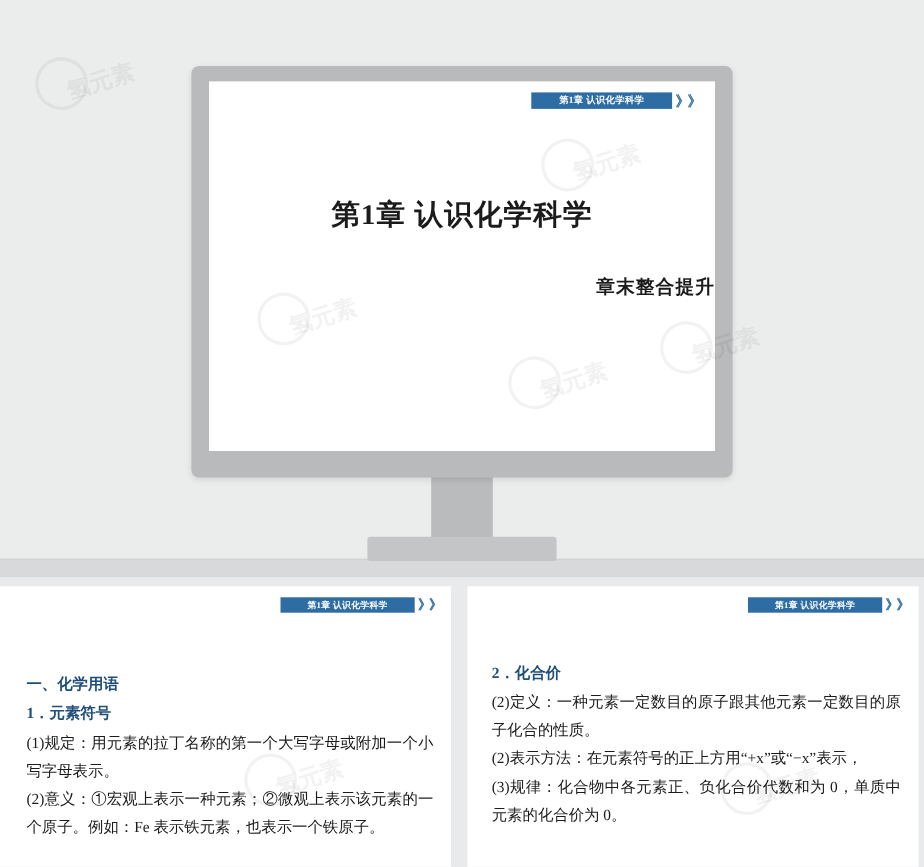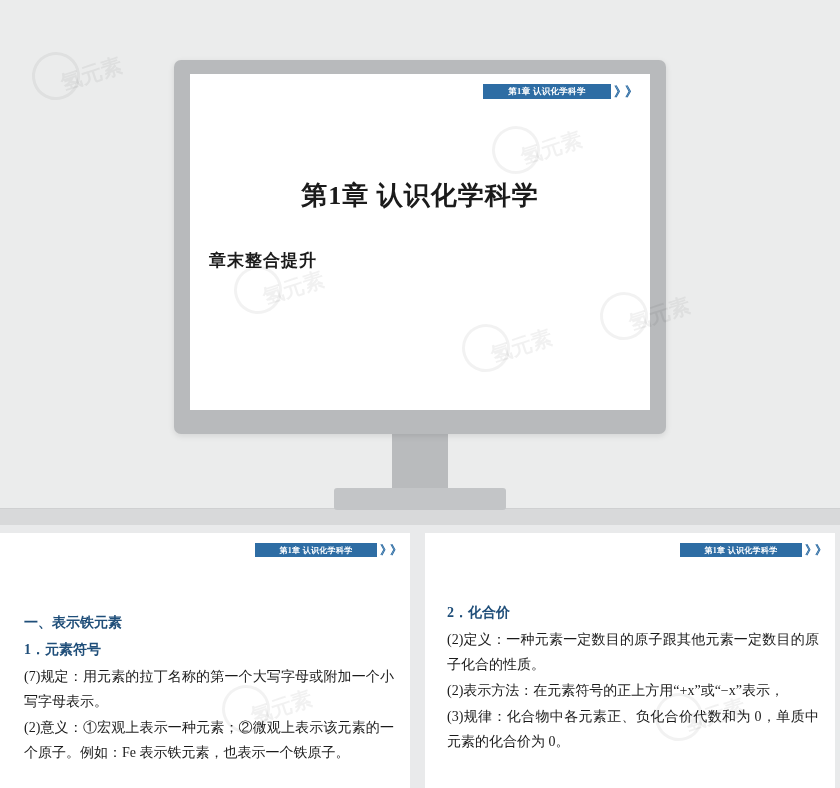--- a/index.html
+++ b/index.html
@@ -117,21 +117,21 @@
     text-align: center;
     font-size: 26px;
     font-weight: bold;
     color: #1b1b1b;
     letter-spacing: 1px;
   }
   .slide-subtitle {
     position: absolute;
     left: 0; right: 0;
     top: 175px;
-    text-align: left;
+    text-align: right;
     font-size: 17px;
     font-weight: bold;
     color: #1b1b1b;
     letter-spacing: 1px;
     padding-left: 19px;
   }
 
   
   .watermark {
     position: absolute;
@@ -260,23 +260,23 @@
 
 <div class="bottom-strip">
 
   <div class="mini-slide mini-left">
     <div class="ribbon">
       <div class="ribbon-bar">第1章  认识化学科学</div>
       <div class="ribbon-chevrons">》》</div>
     </div>
 
     <div class="mini-body">
-      <div class="heading-blue">一、表示铁元素</div>
+      <div class="heading-blue">一、化学用语</div>
       <div class="heading-blue">1．元素符号</div>
-      <p class="para">(7)规定：用元素的拉丁名称的第一个大写字母或附加一个小写字母表示。</p>
+      <p class="para">(1)规定：用元素的拉丁名称的第一个大写字母或附加一个小写字母表示。</p>
       <p class="para">(2)意义：①宏观上表示一种元素；②微观上表示该元素的一个原子。例如：Fe 表示铁元素，也表示一个铁原子。</p>
     </div>
 
     <div class="watermark" style="left:250px; top:160px;">氢元素</div>
     <div class="wm-ring" style="left:222px; top:152px;"></div>
   </div>
 
   <div class="mini-slide mini-right">
     <div class="ribbon">
       <div class="ribbon-bar">第1章  认识化学科学</div>

